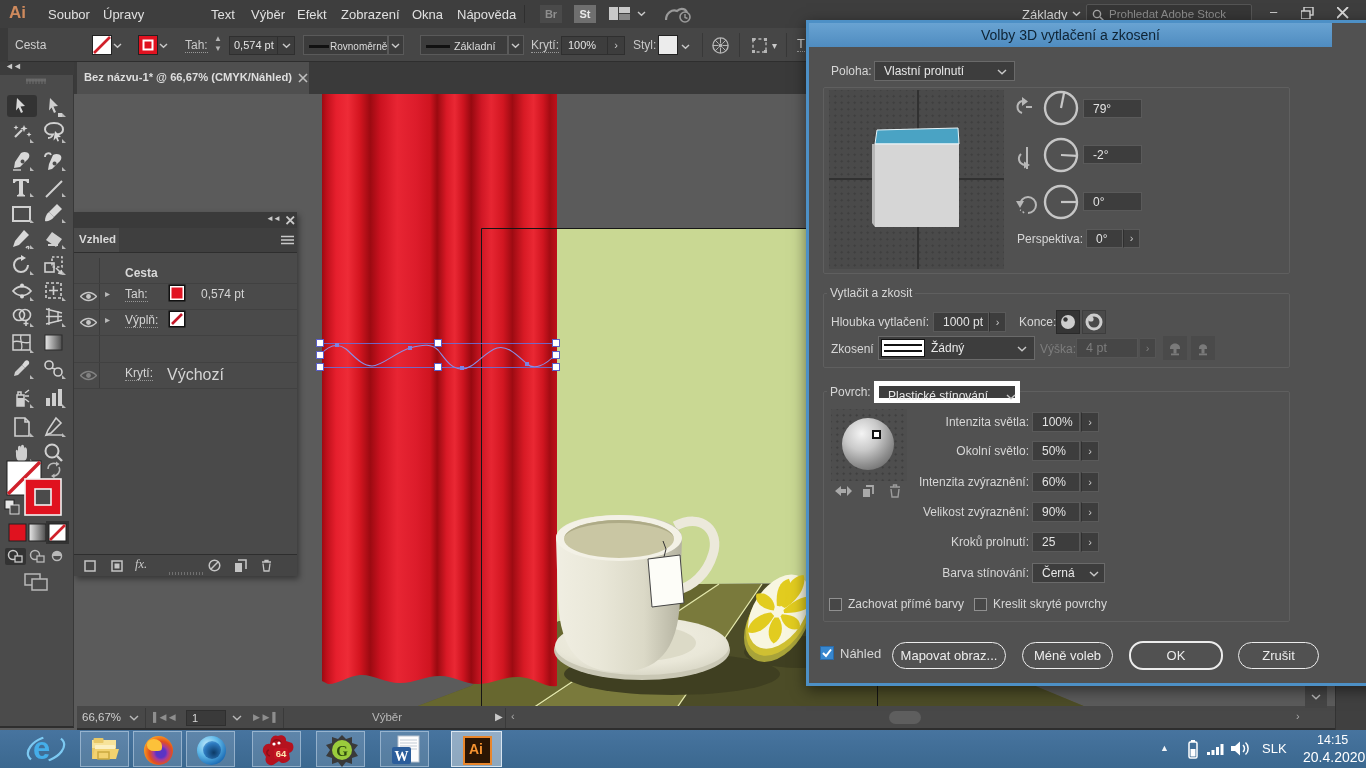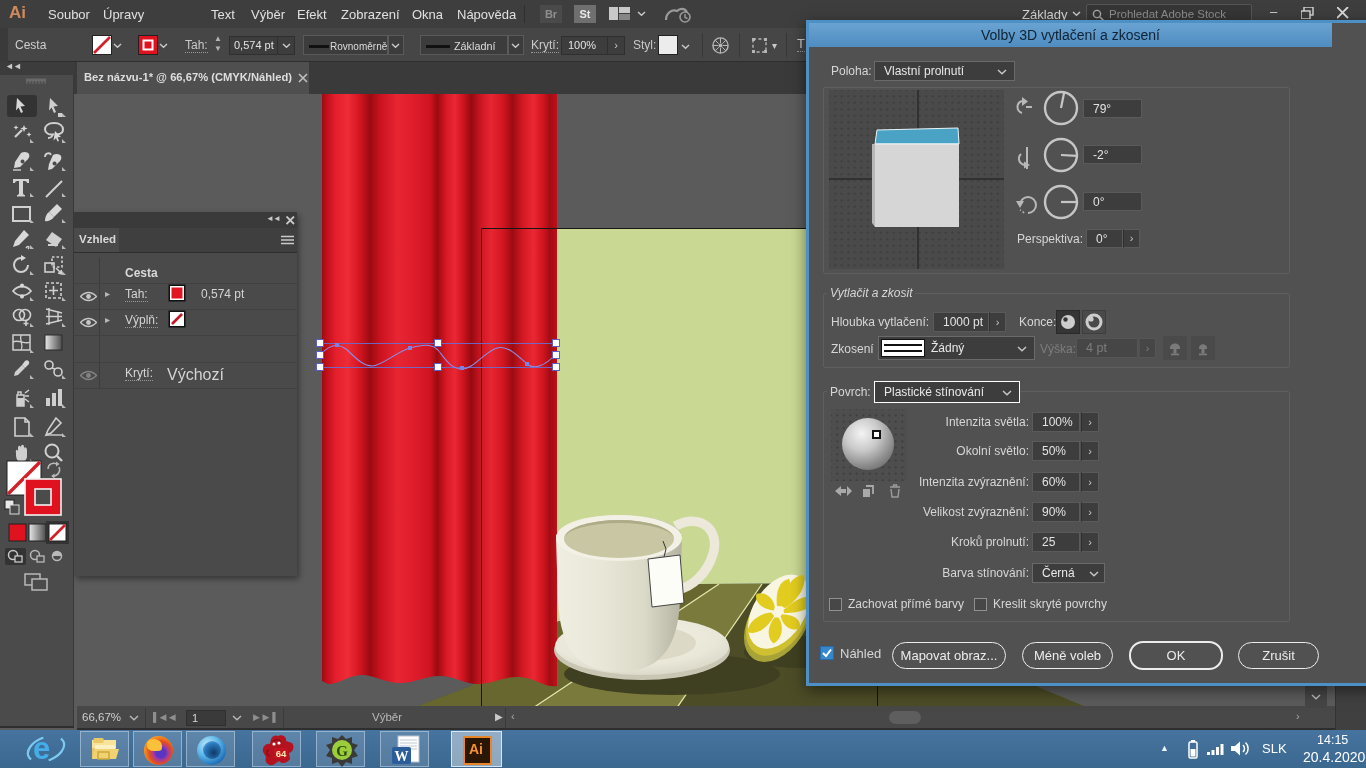--- a/index.html
+++ b/index.html
@@ -171,20 +171,43 @@
    <div class="abs" style="left:0;top:109px;width:223px;height:1px;background:#414141;"></div>
 
    <svg class="abs" style="left:6px;top:117px;" width="17" height="11" viewBox="0 0 17 11" opacity="0.45">
         <path d="M0.5,5.5 Q8.5,-2.5 16.5,5.5 Q8.5,13.5 0.5,5.5 Z" fill="none" stroke="#c6c6c6" stroke-width="1.5"></path>
         <circle cx="8.5" cy="5.5" r="2.4" fill="#c6c6c6"></circle>
       </svg>
    <div class="txt" style="left:51px;top:113px;font-size:12px;color:#d4d4d4;border-bottom:1px dotted #999;">Krytí:</div>
    <div class="txt" style="left:93px;top:113px;font-size:16px;color:#d4d4d4;">Výchozí</div>
    <div class="abs" style="left:0;top:135px;width:223px;height:1px;background:#414141;"></div>
  </div>
+ <div class="abs" style="left:0;top:342px;width:223px;height:22px;background:#454545;border-top:1px solid #2e2e2e;">
+   <svg class="abs" style="left:10px;top:5px;" width="12" height="12">
+        <rect x="1" y="1" width="10" height="10" fill="none" stroke="#c4c4c4" stroke-width="1.5"></rect>
+      </svg>
+   <svg class="abs" style="left:37px;top:5px;" width="12" height="12">
+        <rect x="1" y="1" width="10" height="10" fill="none" stroke="#c4c4c4" stroke-width="1.5"></rect>
+        <rect x="3.5" y="3.5" width="5" height="5" fill="#c4c4c4"></rect>
+      </svg>
+   <div class="txt" style="left:61px;top:2px;font-size:12.5px;color:#c9c9c9;font-family:'Liberation Serif',serif;font-style:italic;">fx.</div>
+   <svg class="abs" style="left:134px;top:4px;" width="13" height="13">
+        <circle cx="6.5" cy="6.5" r="5.3" fill="none" stroke="#c4c4c4" stroke-width="1.5"></circle>
+        <path d="M2.8,10.2 L10.2,2.8" stroke="#c4c4c4" stroke-width="1.5"></path>
+      </svg>
+   <svg class="abs" style="left:160px;top:4px;" width="13" height="13">
+        <path d="M1,4 L8,4 L8,13 L1,13 Z" fill="#c4c4c4"></path>
+        <path d="M4,1 L12,1 L12,10" fill="none" stroke="#c4c4c4" stroke-width="1.6"></path>
+      </svg>
+   <svg class="abs" style="left:186px;top:3px;" width="13" height="14">
+        <path d="M2,4 L11,4 M5,4 L5,2.5 L8,2.5 L8,4" stroke="#c4c4c4" stroke-width="1.3" fill="none"></path>
+        <path d="M3,5.5 L4,13 L9,13 L10,5.5" fill="none" stroke="#c4c4c4" stroke-width="1.3"></path>
+      </svg>
+   <div class="abs" style="left:95px;top:17px;width:34px;height:3px;background:repeating-linear-gradient(90deg,#707070 0 1px,transparent 1px 3px);"></div>
+ </div>
 </div>
 
 <div id="statusrow" class="abs" style="left:77px;top:706px;width:1289px;height:24px;background:#484848;border-bottom:2px solid #2e2e2e;">
  <div class="txt" style="left:5px;top:5px;font-size:11.5px;color:#cfcfcf;">66,67%</div>
  <svg class="abs" style="left:52px;top:9px;" width="10" height="6">
       <polyline points="1,1 5.0,4.8 9,1" stroke="#b9b9b9" stroke-width="1.4" fill="none"></polyline>
     </svg>
  <div class="abs" style="left:68px;top:2px;width:1px;height:20px;background:#3a3a3a;"></div>
  <div class="txt" style="left:76px;top:6px;font-size:9px;color:#8e8e8e;">▌◀ ◀</div>
  <div class="abs" style="left:109px;top:4px;width:40px;height:16px;background:#3a3a3a;border:1px solid #2f2f2f;">
@@ -607,21 +630,21 @@
  <svg class="abs" style="left:233px;top:160px;" width="38" height="38">
       <circle cx="19" cy="19" r="16" fill="none" stroke="#c6c6c6" stroke-width="2.4"></circle>
       <path d="M19,19 L35,19" stroke="#c6c6c6" stroke-width="2.2"></path>
     </svg>
  <div class="fld" style="left:274px;top:169px;width:59px;height:19px;border-color:#5a5a5a;">0°</div>
  <div class="txt" style="left:208px;top:209px;">Perspektiva:</div>
  <div class="fld" style="left:277px;top:206px;width:37px;height:19px;border-color:#5a5a5a;">0°</div>
  <div class="abs" style="left:314px;top:206px;width:17px;height:19px;background:#3d3d3d;border:1px solid #5a5a5a;border-left:1px solid #2f2f2f;color:#c9c9c9;text-align:center;line-height:17px;font-size:11px;">›</div>
 
  <div class="abs" style="left:14px;top:270px;width:467px;height:75px;border:1px solid #5f5f5f;border-radius:2px;"></div>
- <div class="txt" style="left:18px;top:263px;background:#515151;padding:0 3px;font-style:italic;">Vytlačit a zkosit</div>
+ <div class="txt" style="left:18px;top:263px;background:#515151;padding:0 3px;">Vytlačit a zkosit</div>
  <div class="txt" style="left:22px;top:292px;">Hloubka vytlačení:</div>
  <div class="fld" style="left:124px;top:289px;width:56px;height:20px;line-height:18px;border-color:#5a5a5a;">1000 pt</div>
  <div class="abs" style="left:180px;top:289px;width:17px;height:20px;background:#3d3d3d;border:1px solid #5a5a5a;border-left:1px solid #2f2f2f;color:#c9c9c9;text-align:center;line-height:18px;font-size:11px;">›</div>
  <div class="txt" style="left:210px;top:292px;">Konce:</div>
  <div class="abs" style="left:247px;top:287px;width:24px;height:24px;background:#353535;border:1px solid #2a2a2a;">
    <svg width="22" height="22">
         <circle cx="11" cy="11" r="7" fill="#cdcdcd"></circle>
         <circle cx="8.5" cy="8.5" r="2.2" fill="#353535"></circle>
       </svg>
  </div>
@@ -653,21 +676,21 @@
     </svg>
  <svg class="abs" style="left:382px;top:313px;" width="24" height="24">
       <rect width="24" height="24" fill="#4a4a4a"></rect>
       <path d="M8,12 C8,7 16,7 16,12 L16,13 L8,13 Z" fill="#7a7a7a"></path>
       <rect x="10.5" y="13" width="3" height="4.5" fill="#7a7a7a"></rect>
       <rect x="8" y="17.5" width="8" height="1.8" fill="#7a7a7a"></rect>
     </svg>
 
  <div class="abs" style="left:14px;top:368px;width:467px;height:231px;border:1px solid #5f5f5f;border-radius:2px;"></div>
  <div class="txt" style="left:18px;top:362px;background:#515151;padding:0 3px;">Povrch:</div>
- <div class="abs" style="left:65px;top:358px;width:146px;height:22px;background:#3d3d3d;border:1px solid #ffffff;">
+ <div class="abs" style="left:65px;top:358px;width:146px;height:22px;background:#3d3d3d;border:5px solid #ffffff;">
    <div class="txt" style="left:9px;top:3px;color:#e8e8e8;">Plastické stínování</div>
    <svg class="abs" style="left:127px;top:8px;" width="10" height="6">
         <polyline points="1,1 5.0,4.8 9,1" stroke="#c9c9c9" stroke-width="1.4" fill="none"></polyline>
       </svg>
  </div>
  <div class="abs dots" style="left:22px;top:386px;width:76px;height:72px;background-color:#4e4e4e;"></div>
  <div class="abs" style="left:33px;top:395px;width:52px;height:52px;border-radius:50%;background:radial-gradient(circle at 38% 30%,#f4f4f4,#c9c9c9 35%,#8e8e8e 65%,#595959 95%);"></div>
  <div class="abs" style="left:63px;top:407px;width:9px;height:9px;background:#fff;border:2px solid #111;"></div>
  <svg class="abs" style="left:24px;top:460px;" width="20" height="16">
       <path d="M2,8 L8,3 L8,6 L13,6 L13,10 L8,10 L8,13 Z" fill="#a9a9a9"></path>

